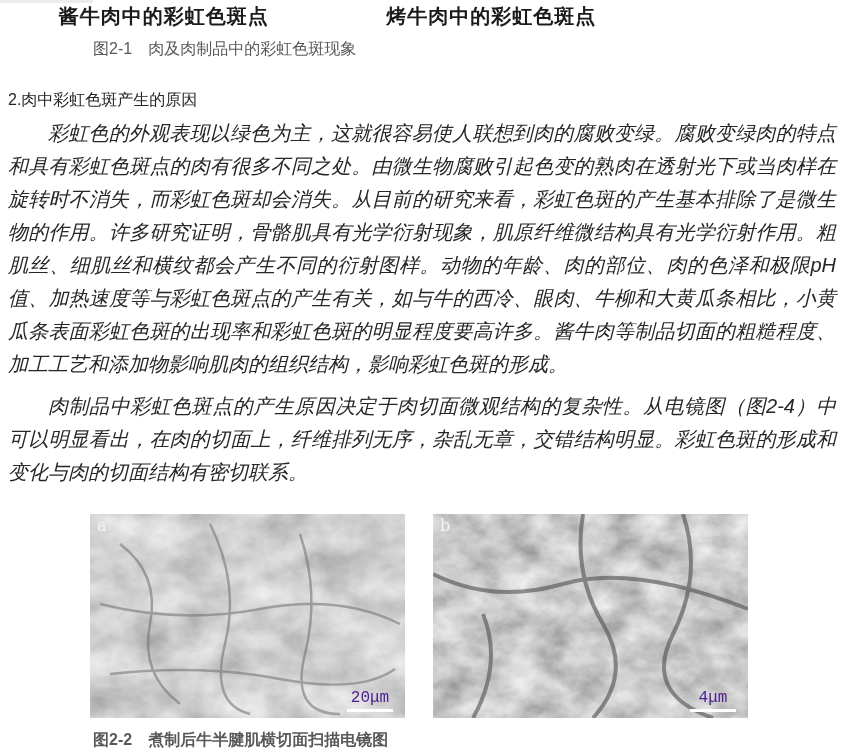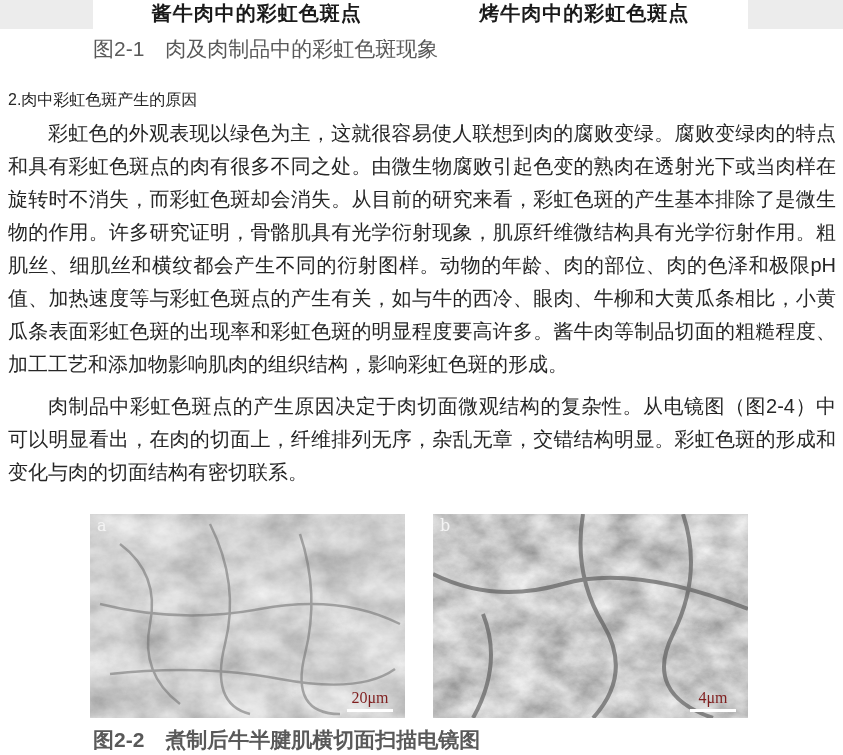--- a/index.html
+++ b/index.html
@@ -10,52 +10,53 @@
     overflow: hidden;
     font-family: "Liberation Sans", sans-serif;
     color: #262626;
   }
 
   
   .fig1-strip {
     position: absolute; top: 0; left: 0;
     width: 843px; height: 29px;
     display: flex;
+    flex-direction: column;
   }
   .strip-margin { background: #ececec; height: 29px; }
   .strip-margin.left  { width: 93px; }
   .strip-margin.right { flex: 1; }
   .fig1-imgbottom {
     width: 655px; height: 29px; background: #ffffff;
     display: flex; align-items: flex-start;
   }
   .fig1-label {
     width: 50%; text-align: center;
     font-size: 20px; font-weight: bold; color: #1a1a1a;
     line-height: 26px; letter-spacing: 1px;
   }
 
   .caption {
     position: absolute; left: 93px;
-    font-size: 21px; color: #595959; line-height: 22px;
+    font-size: 16px; color: #595959; line-height: 22px;
     white-space: pre;
     text-align: right;
   }
   .caption.fig1 { top: 38px; }
   .caption.fig2 { top: 729px; font-weight: bold; }
 
   .heading {
     position: absolute; left: 8px; top: 86px;
     font-size: 16px; line-height: 28px; color: #262626;
   }
 
   .para {
     position: absolute; left: 8px; width: 828px;
     font-size: 20px; line-height: 33px; color: #262626;
-    text-align: justify; text-indent: 2em;
+    text-align: justify; text-indent: 2em; font-style: italic;
   }
   .para.p1 { top: 117px; }
   .para.p2 { top: 390px; }
 
   
   .sem-panel {
     position: absolute; top: 514px; height: 204px;
     overflow: hidden; background: #9a9a9a;
   }
   .sem-panel.a { left: 90px;  width: 315px; }
@@ -64,22 +65,22 @@
   .sem-letter {
     position: absolute; top: 2px; left: 7px;
     font-family: "DejaVu Serif", serif;
     font-size: 16px; color: #f4f4f4; z-index: 2;
   }
   .scalebar {
     position: absolute; right: 12px; bottom: 6px;
     z-index: 2; text-align: center;
   }
   .scalebar .scale-text {
-    color: #7f1d1d; font-size: 16px; line-height: 18px;
-    font-family: Liberation Serif, serif;
+    color: #4c1d95; font-size: 16px; line-height: 18px;
+    font-family: Liberation Mono, monospace;
   }
   .scalebar .scale-line {
     margin: 2px auto 0 auto;
     width: 46px; height: 3px; background: #ffffff;
   }
 </style>
 </head>
 <body>
 
 <div class="fig1-strip">

